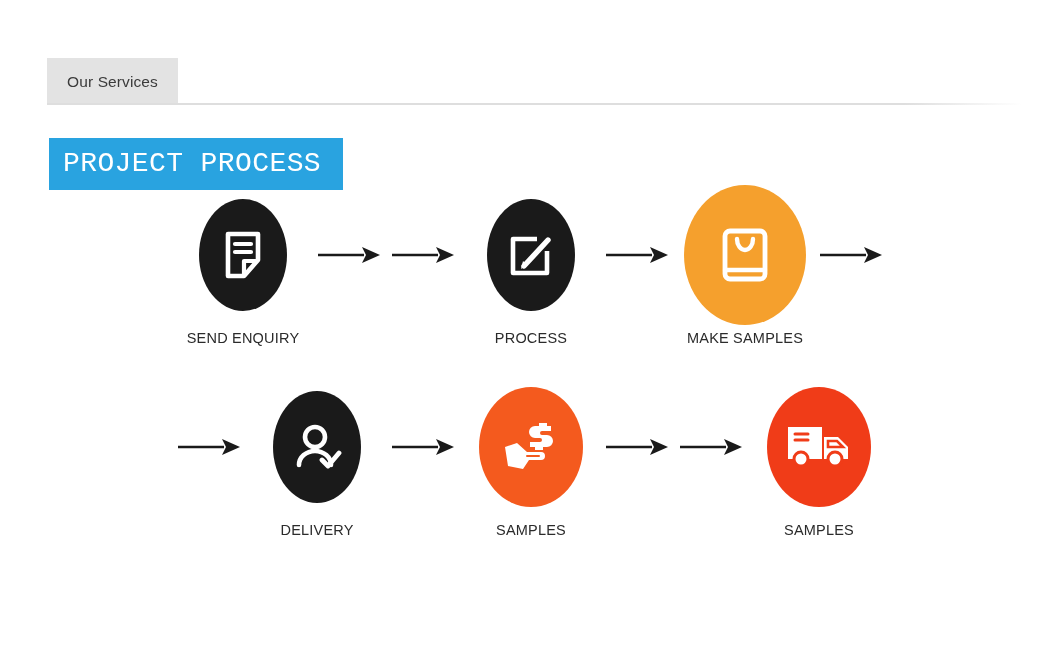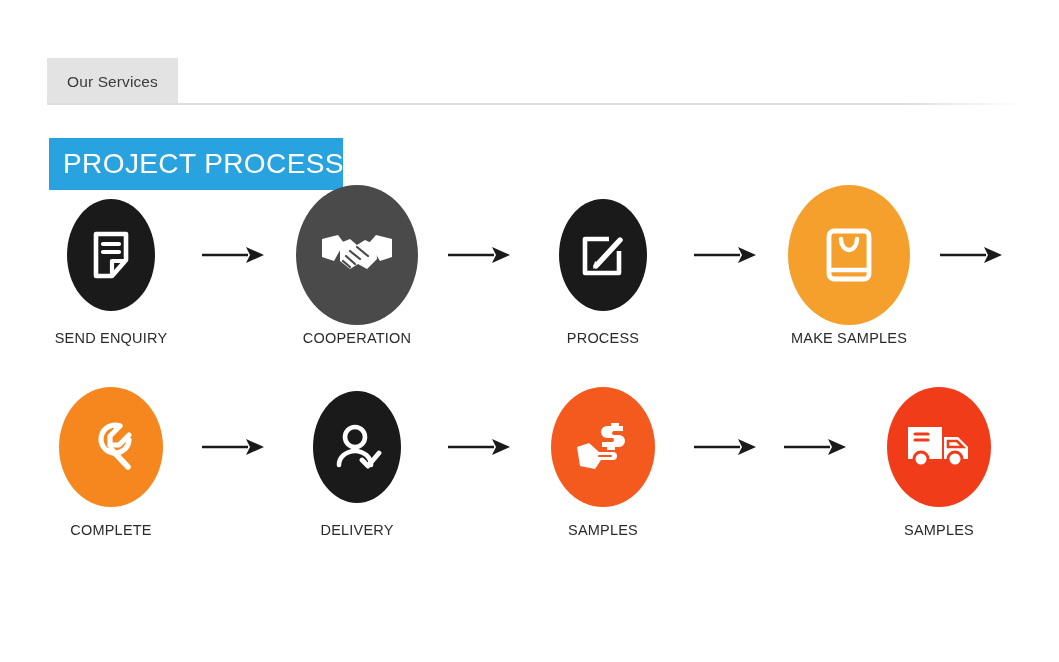--- a/index.html
+++ b/index.html
@@ -62,38 +62,39 @@
 
   .banner {
     position: absolute;
     left: 49px;
     top: 33px;
     width: 294px;
     height: 52px;
     background: #29a3e0;
     display: flex;
     align-items: center;
+    font-family: Liberation Mono, monospace;
   }
   .banner-text {
     color: #ffffff;
     font-size: 28px;
     letter-spacing: .4px;
     padding-left: 14px;
     line-height: 1;
     white-space: nowrap;
   }
 
   
   .row {
     position: absolute;
-    left: 41px;
+    left: 47px;
     width: 968px;
     display: flex;
     align-items: flex-start;
-    justify-content: space-between;
+    justify-content: center;
   }
   .row-1 { top: 80px; }
   .row-2 { top: 272px; }
 
   .step {
     display: flex;
     flex-direction: column;
     align-items: center;
     width: 140px;
     flex: 0 0 auto;
@@ -170,35 +171,20 @@
       <div class="step-label">SEND ENQUIRY</div>
     </div>
 
     <div class="arrow">
       <svg width="64" height="20" viewBox="0 0 64 20">
         <path stroke="#1a1a1a" stroke-width="2.6" d="M0 10 H46"></path>
         <path fill="#1a1a1a" d="M44 2 L62 10 L44 18 L48 10 Z"></path>
       </svg>
     </div>
 
-    <div class="step">
-      <div class="bubble-wrap">
-        <div class="bubble lg" style="background:#4a4a4a">
-          <span>
-            <svg width="74" height="52" viewBox="0 0 74 52">
-              <path fill="#fff" d="M2 10 L18 6 L24 14 L14 32 L2 28 Z"></path>
-              <path fill="#fff" d="M72 10 L56 6 L49 14 L60 32 L72 28 Z"></path>
-              <path fill="#fff" d="M20 14 L30 10 L37 16 L45 11 L56 16 L57 30 L47 40 L38 35 L30 40 L20 32 Z"></path>
-              <path fill="none" stroke="#4a4a4a" stroke-width="2.2" stroke-linecap="round" d="M30 22 L40 30 M26 27 L35 35 M23 32 L30 38 M37 18 L48 27"></path>
-            </svg>
-          </span>
-        </div>
-      </div>
-      <div class="step-label">COOPERATION</div>
-    </div>
 
     <div class="arrow">
       <svg width="64" height="20" viewBox="0 0 64 20">
         <path stroke="#1a1a1a" stroke-width="2.6" d="M0 10 H46"></path>
         <path fill="#1a1a1a" d="M44 2 L62 10 L44 18 L48 10 Z"></path>
       </svg>
     </div>
 
     <div class="step">
       <div class="bubble-wrap">
@@ -242,33 +228,20 @@
         <path stroke="#1a1a1a" stroke-width="2.6" d="M0 10 H46"></path>
         <path fill="#1a1a1a" d="M44 2 L62 10 L44 18 L48 10 Z"></path>
       </svg>
     </div>
 
 
   </div>
 
   <div class="row row-2">
 
-    <div class="step">
-      <div class="bubble-wrap">
-        <div class="bubble md" style="background:#f6871f">
-          <span>
-            <svg width="56" height="56" viewBox="0 0 56 56">
-              <path fill="none" stroke="#fff" stroke-width="5.2" stroke-linejoin="round" stroke-linecap="round" d="M37 7 a14 14 0 1 0 9 14 M37 7 L27 17 L27 26 L36 26 L46 16"></path>
-              <path fill="none" stroke="#fff" stroke-width="5.6" stroke-linecap="round" d="M28 30 L45 48"></path>
-            </svg>
-          </span>
-        </div>
-      </div>
-      <div class="step-label">COMPLETE</div>
-    </div>
 
     <div class="arrow">
       <svg width="64" height="20" viewBox="0 0 64 20">
         <path stroke="#1a1a1a" stroke-width="2.6" d="M0 10 H46"></path>
         <path fill="#1a1a1a" d="M44 2 L62 10 L44 18 L48 10 Z"></path>
       </svg>
     </div>
 
     <div class="step">
       <div class="bubble-wrap">

